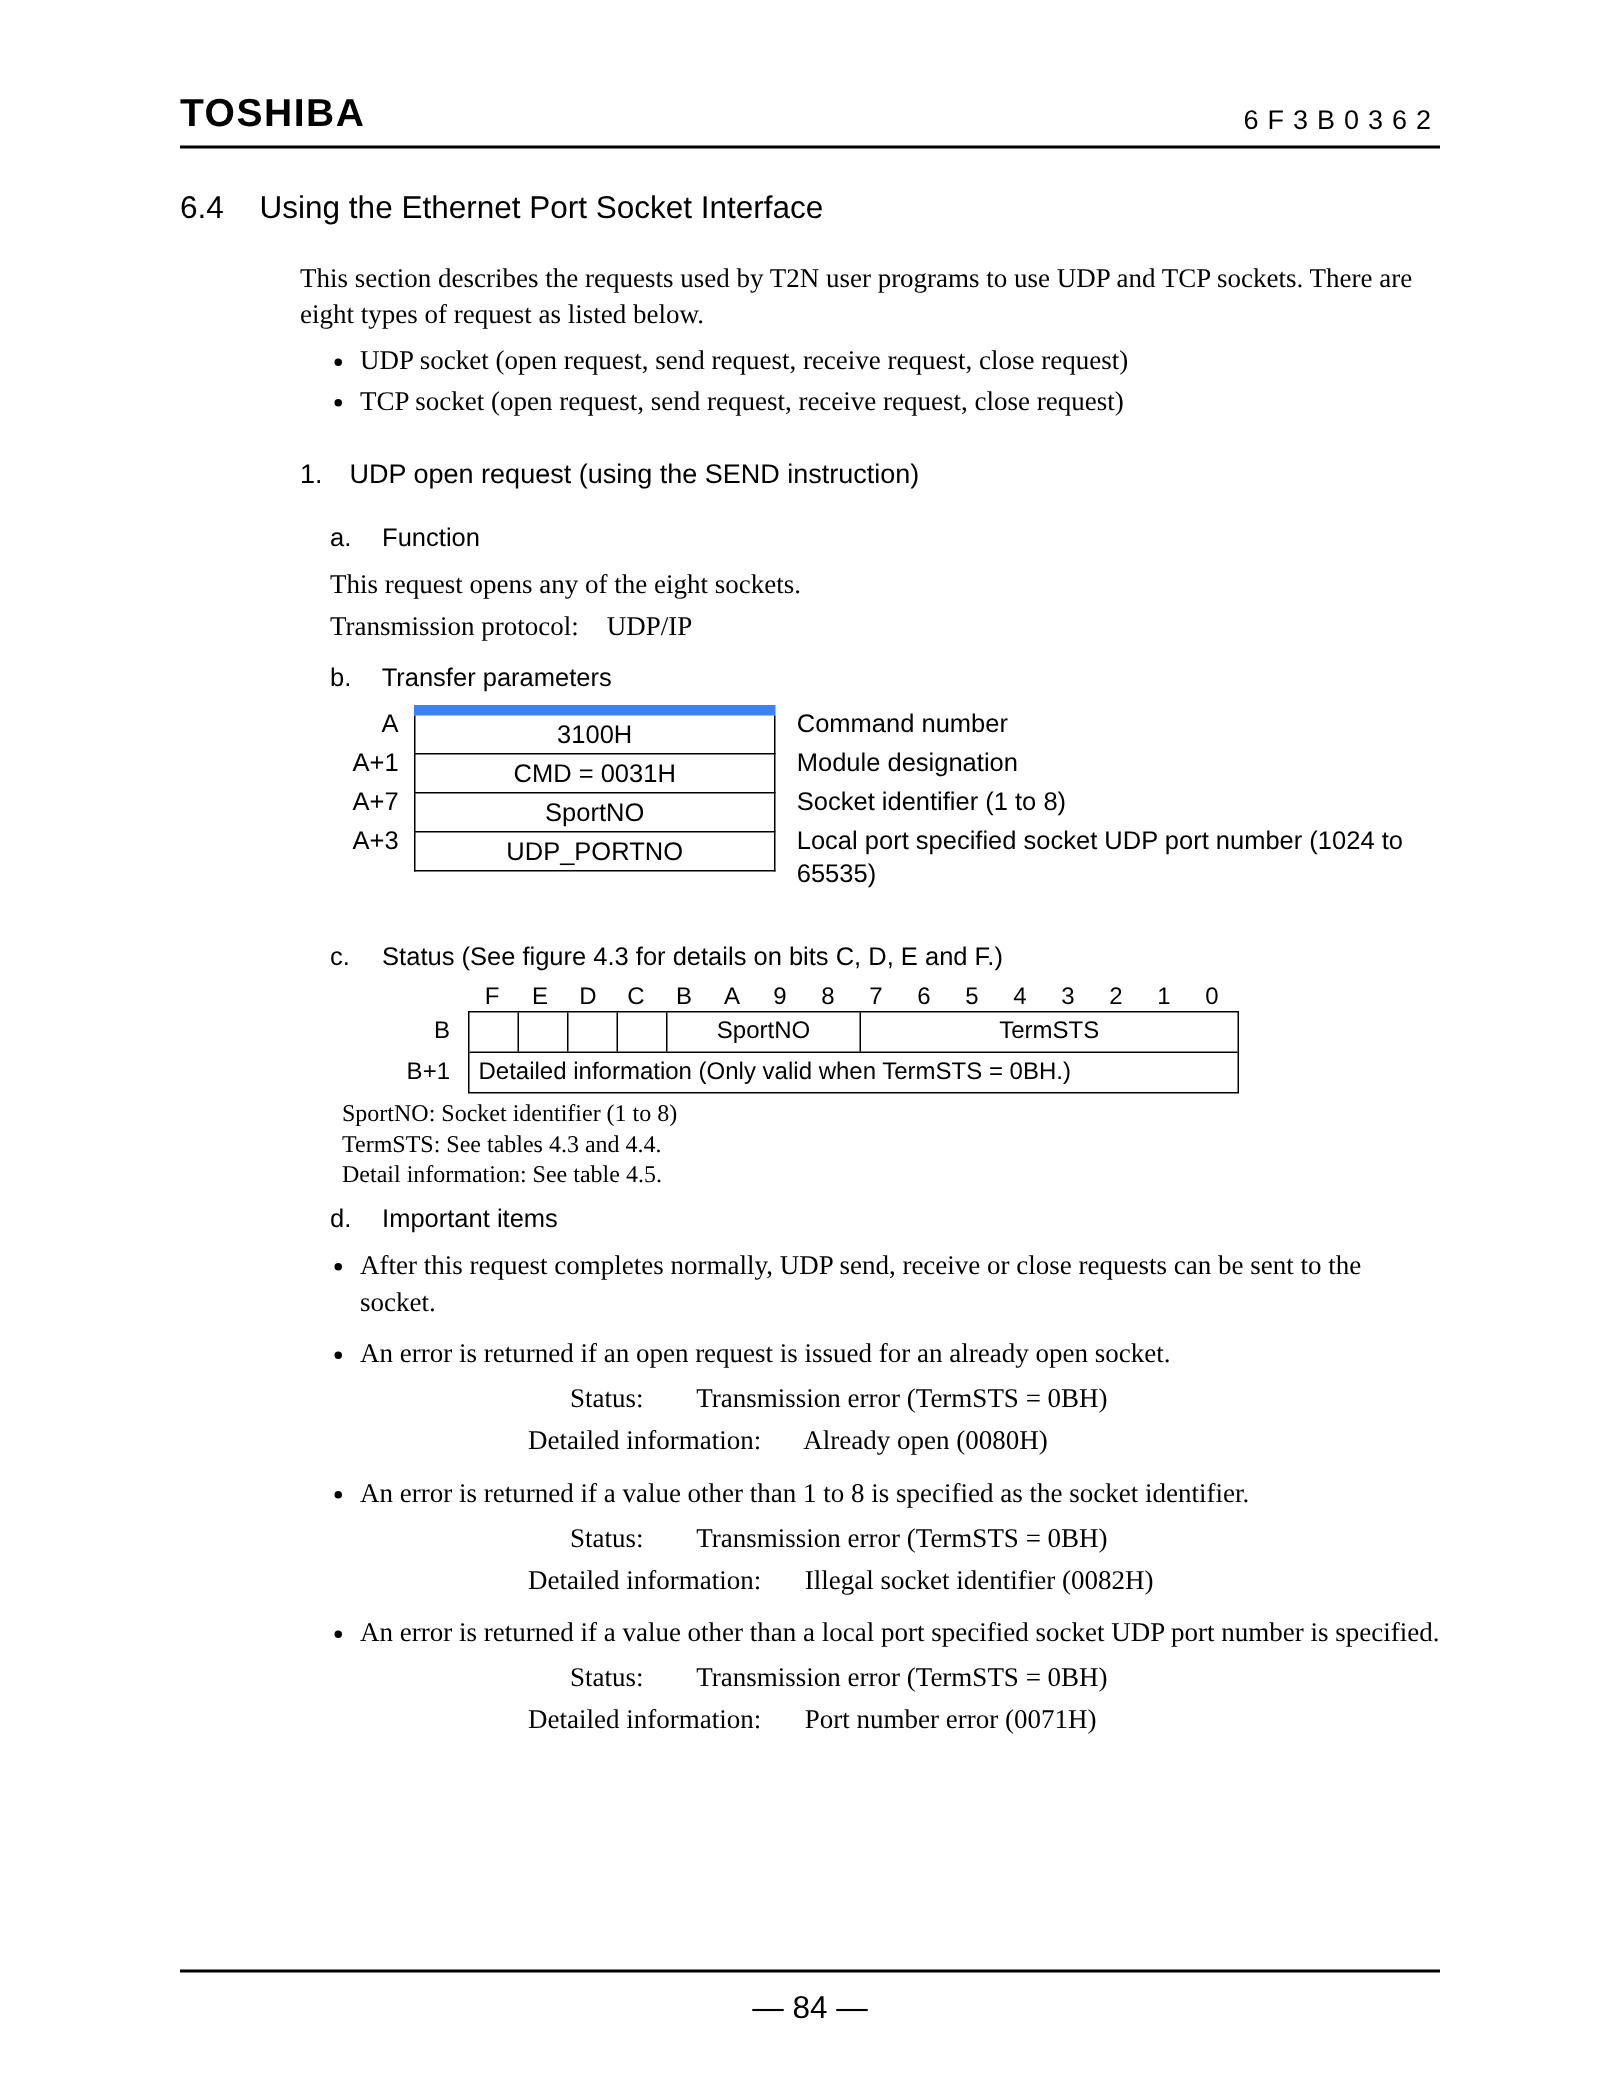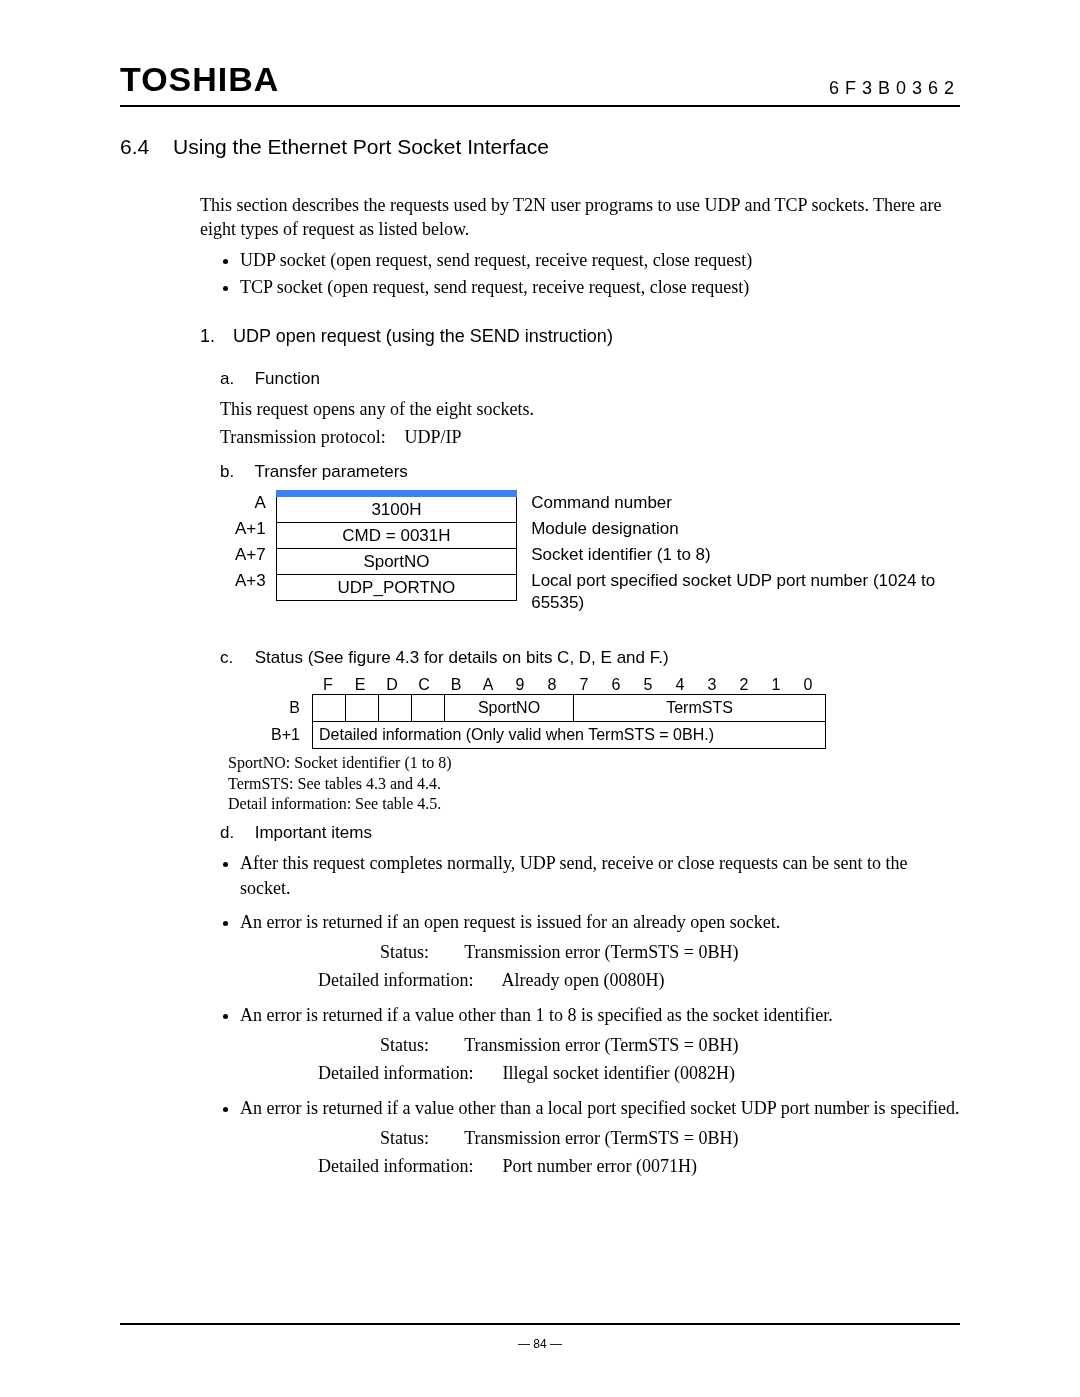--- a/index.html
+++ b/index.html
@@ -21,32 +21,32 @@
     display: flex;
     justify-content: space-between;
     align-items: flex-end;
     border-bottom: 2px solid #000;
     padding-bottom: 6px;
     margin-bottom: 28px;
   }
   .logo {
     font-family: Arial, Helvetica, sans-serif;
     font-weight: 900;
-    font-size: 34px;
+    font-size: 26px;
     letter-spacing: 1px;
   }
   .docnum {
     font-family: Arial, Helvetica, sans-serif;
     font-size: 18px;
     letter-spacing: 6px;
   }
   .section-title {
     font-family: Arial, Helvetica, sans-serif;
     font-size: 21px;
-    margin-bottom: 34px;
+    margin-bottom: 22px;
   }
   .section-title .num { margin-right: 18px; }
   .indent1 { margin-left: 80px; font-family: Liberation Serif, serif; }
   .indent2 { margin-left: 100px; }
   .para { margin-bottom: 6px; line-height: 1.35; }
   ul.bullets {
     list-style: disc;
     margin: 8px 0 28px 0;
     padding-left: 120px;
     font-family: Liberation Serif, serif;
@@ -131,35 +131,35 @@
     margin: 4px 0 0 0;
     padding-left: 120px;
   }
   ul.imp > li { margin-bottom: 10px; line-height:1.35; }
   .err-detail {
     margin-left: 140px;
     margin-top: 6px;
     margin-bottom: 4px;
   }
   .err-detail .lbl { display:inline-block; width: 80px; }
-  .err-detail2 { margin-left: 78px; margin-bottom: 8px; }
+  .err-detail2 { margin-left: 112px; margin-bottom: 8px; }
   .err-detail2 .lbl { display:inline-block; width: 180px; }
   .footer {
     position: absolute;
     bottom: 46px;
     left: 0; right: 0;
   }
   .footer-line {
     border-top: 2px solid #000;
     margin: 0 120px 12px 120px;
   }
   .pagenum {
     text-align: center;
     font-family: Arial, Helvetica, sans-serif;
-    font-size: 12px;
+    font-size: 21px;
   }
 </style>
 </head>
 <body>
 
 <div class="page">
 
   <div class="header">
     <div class="logo">TOSHIBA</div>
     <div class="docnum">6F3B0362</div>

